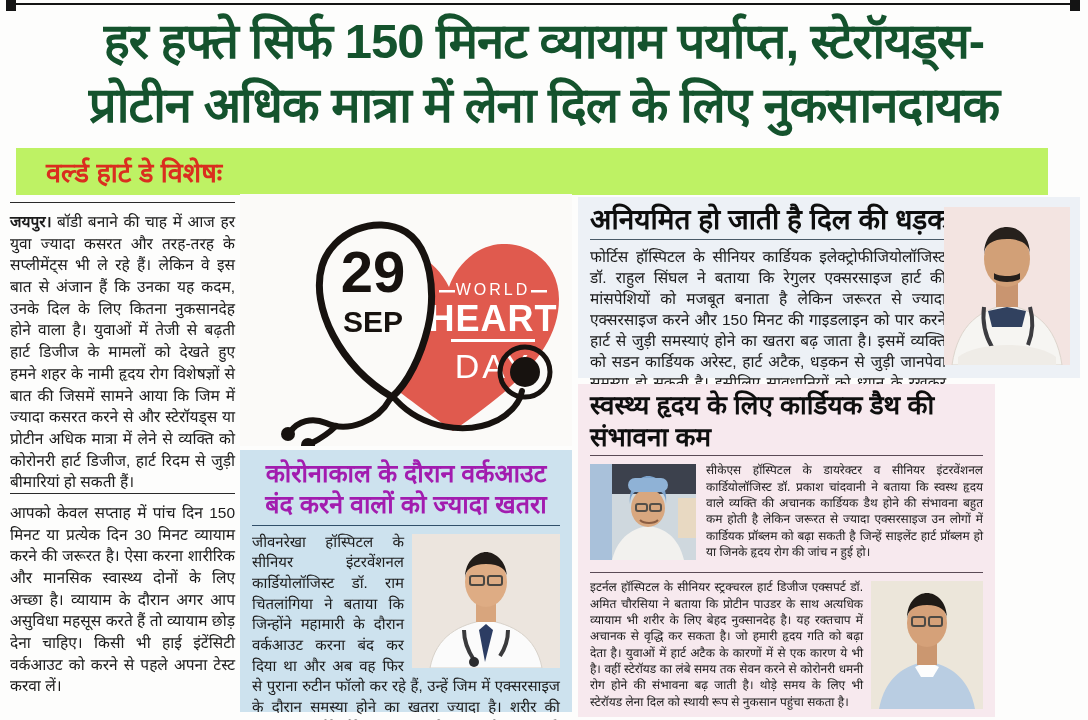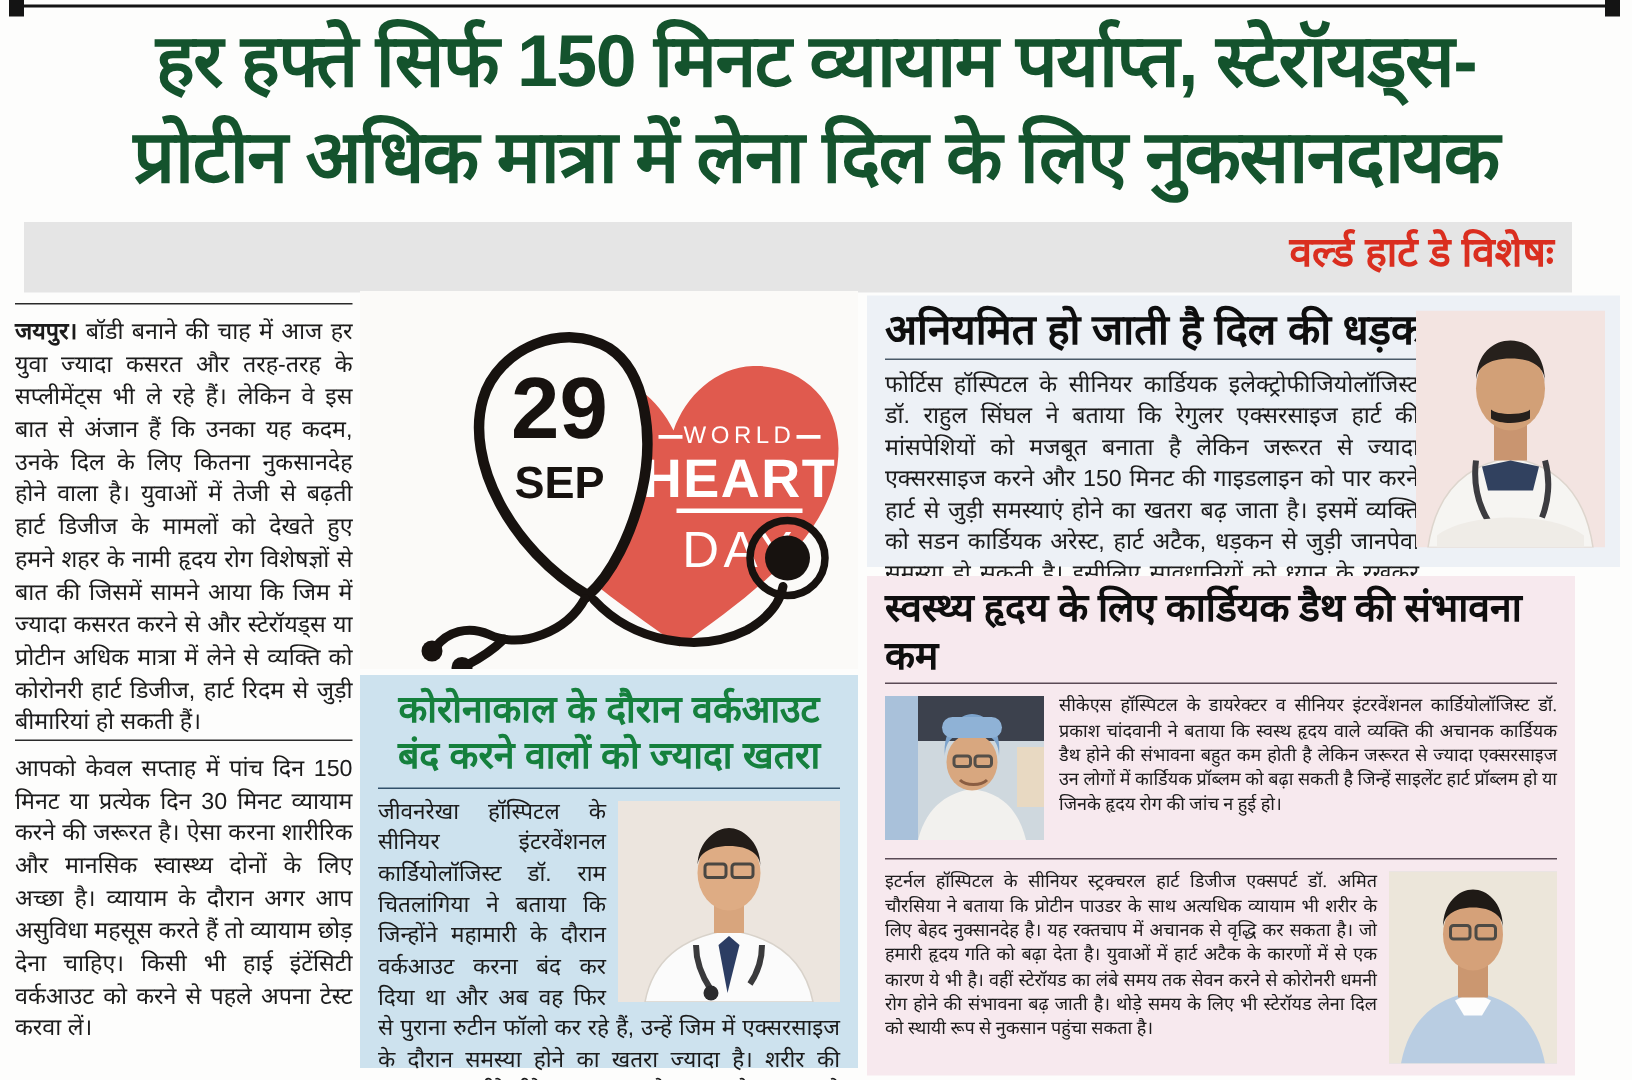--- a/index.html
+++ b/index.html
@@ -18,22 +18,22 @@
 
   
   .headline{
     position:absolute;left:0;top:10px;width:1088px;height:136px;
     text-align:center;font-weight:bold;color:#14532d;
     font-size:49px;line-height:1.3;letter-spacing:-1px;
   }
   
   .kicker{
     position:absolute;left:16px;top:148px;width:1032px;height:47px;
-    background:#e5e5e5;display:flex;align-items:flex-end;
-    padding-left:30px;font-size:27px;font-weight:bold;white-space:nowrap;overflow:hidden;flex-direction:column;
+    background:#bef264;display:flex;align-items:center;
+    padding-left:30px;font-size:27px;font-weight:bold;white-space:nowrap;overflow:hidden;
   }
   .kicker .label{color:#da2e1f;margin-right:12px;}
   .kicker .rest{color:#17222c;}
 
   
   .col-left{position:absolute;left:10px;top:202px;width:225px;}
   .rule{border:none;border-top:2px solid #2a2a2a;margin:0 0 8px 0;}
   .rule.thin{border-top-width:1.5px;}
   .body-text{font-size:15.5px;line-height:1.4;text-align:justify;margin:0;}
   .dateline{font-weight:bold;}
@@ -41,40 +41,40 @@
     font-size:23px;font-weight:bold;line-height:1.22;margin:10px 0 6px 0;color:#0e0e0e;
   }
 
   
   .graphic-wrap{position:absolute;left:240px;top:194px;width:332px;height:252px;background:#fbfaf8;}
   .center-box{
     position:absolute;left:240px;top:450px;width:332px;height:262px;
     background:#cde2ee;padding:8px 12px 10px 12px;
   }
   .center-box h2{
-    margin:0 0 4px 0;text-align:center;font-size:25px;line-height:1.25;color:#15803d;
+    margin:0 0 4px 0;text-align:center;font-size:25px;line-height:1.25;color:#a21caf;
   }
   .center-box .rule{margin-bottom:6px;border-top-color:#31506a;}
   .center-box .body-text{font-size:15px;line-height:1.38;}
   .photo-float-right{float:right;margin:2px 0 4px 8px;}
   .photo-float-left{float:left;margin:2px 10px 4px 0;}
 
   
   .right-sec1{
     position:absolute;left:578px;top:197px;width:502px;height:181px;
     background:#edf1f6;padding:6px 12px;
   }
   .right-sec1 h2{margin:0 0 2px 0;font-size:28px;line-height:1.2;color:#0e0e0e;}
   .right-sec1 .rule{width:356px;margin-bottom:6px;border-top-color:#4a5a68;}
   .right-sec1 .photo{position:absolute;right:10px;top:10px;}
   .right-sec1 .body-text{width:356px;font-size:15.5px;line-height:1.36;}
 
   .right-pink{
-    position:absolute;left:578px;top:384px;width:472px;height:333px;
-    background:#f7e9ee;padding:6px 12px;font-family:Liberation Serif, serif;
+    position:absolute;left:578px;top:384px;width:417px;height:333px;
+    background:#f7e9ee;padding:6px 12px;
   }
   .right-pink h2{margin:0 0 2px 0;font-size:26px;line-height:1.22;color:#0e0e0e;}
   .right-pink .rule{margin-bottom:6px;border-top-color:#5a4a55;}
   .right-pink .body-text{font-size:12px;line-height:1.36;}
   .sec{overflow:visible;}
   .sec + .sec{margin-top:8px;}
   .clearfix::after{content:"";display:table;clear:both;}
 
   .photo-frame{display:block;background:#ddd;}
 </style>

